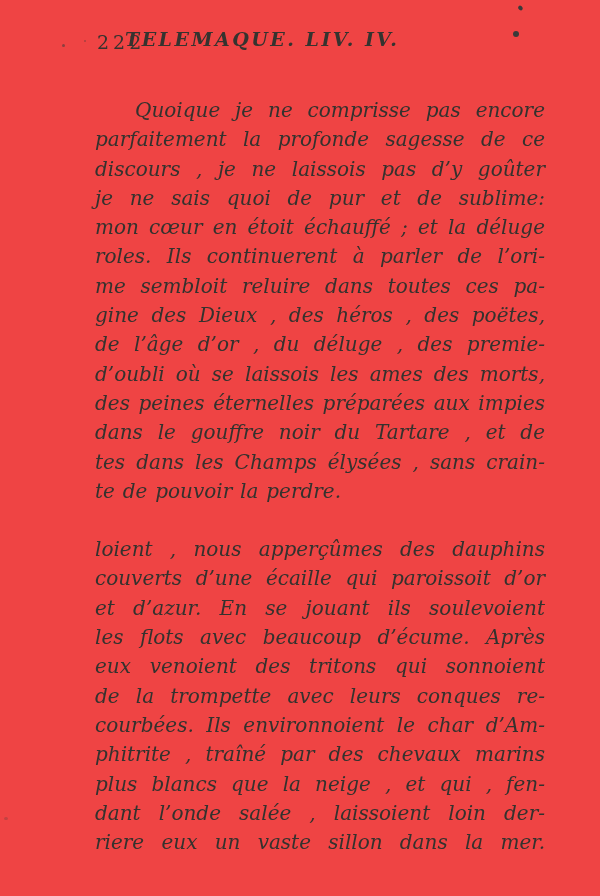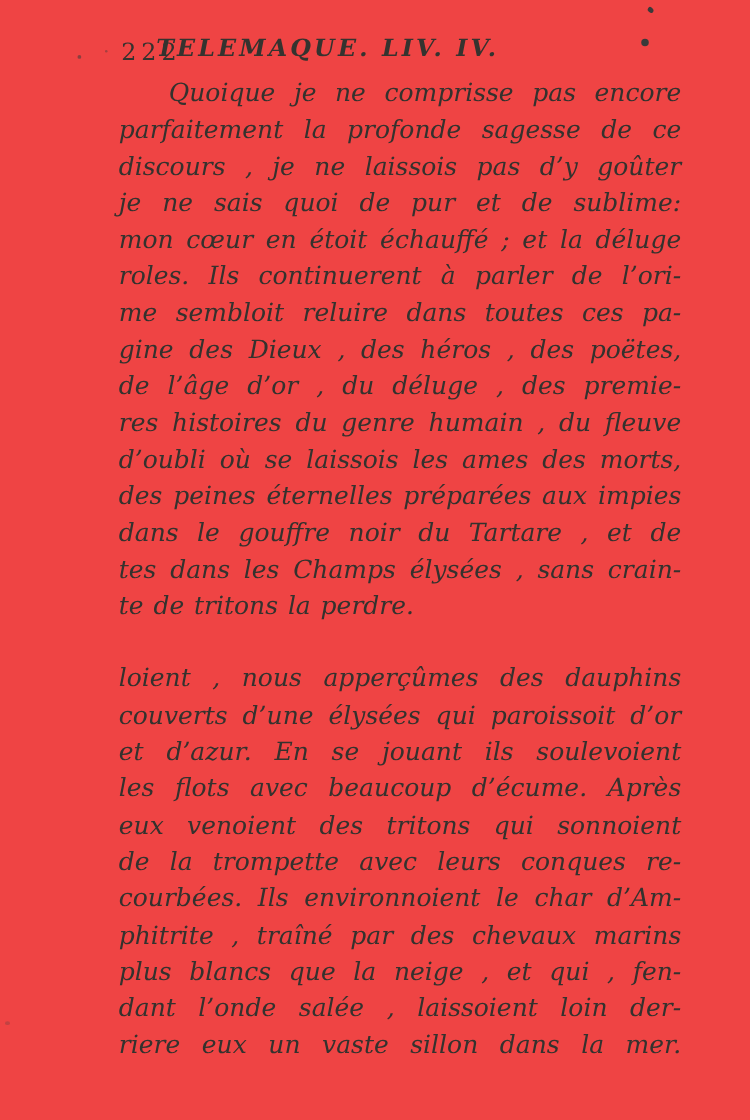--- a/index.html
+++ b/index.html
@@ -54,21 +54,21 @@
   .paragraph + .paragraph { margin-top: 29px; }
   .line {
     font-style: italic;
     font-size: 20px;
     line-height: 29.3px;
     height: 29.3px;
     text-align: justify;
     text-align-last: justify;
     word-spacing: 1.5px;
   }
-  .line.first { text-indent: 40px; }
+  .line.first { text-indent: 40px; margin-top: 36px; }
   .line.short { text-align-last: left; }
   .speck {
     position: absolute;
     background: #3a3a3a;
     border-radius: 50%;
   }
   .speck.s1 { left: 513px; top: 31px; width: 6px; height: 6px; }
   .speck.s2 { left: 518px; top: 6px;  width: 5px; height: 4px; transform: rotate(40deg); border-radius: 40% 60% 50% 50%; }
   .speck.s3 { left: 62px;  top: 44px; width: 3px; height: 3px; opacity: .55; }
   .speck.s4 { left: 84px;  top: 40px; width: 2px; height: 2px; opacity: .4; }
@@ -87,30 +87,29 @@
       <div class="paragraph">
         <div class="line first">Quoique je ne comprisse pas encore</div>
         <div class="line">parfaitement la profonde sagesse de ce</div>
         <div class="line">discours , je ne laissois pas d’y goûter</div>
         <div class="line">je ne sais quoi de pur et de sublime:</div>
         <div class="line">mon cœur en étoit échauffé ; et la déluge</div>
         <div class="line">roles. Ils continuerent à parler de l’ori-</div>
         <div class="line">me sembloit reluire dans toutes ces pa-</div>
         <div class="line">gine des Dieux , des héros , des poëtes,</div>
         <div class="line">de l’âge d’or , du déluge , des premie-</div>
-        <div class="line">res histoires du genre humain , du fleuve</div>
         <div class="line">d’oubli où se laissois les ames des morts,</div>
         <div class="line">des peines éternelles préparées aux impies</div>
         <div class="line">dans le gouffre noir du Tartare , et de</div>
         <div class="line">tes dans les Champs élysées , sans crain-</div>
-        <div class="line short">te de tritons la perdre.</div>
+        <div class="line short">te de pouvoir la perdre.</div>
       </div>
       <div class="paragraph">
         <div class="line">loient , nous apperçûmes des dauphins</div>
-        <div class="line">couverts d’une élysées qui paroissoit d’or</div>
+        <div class="line">couverts d’une écaille qui paroissoit d’or</div>
         <div class="line">et d’azur. En se jouant ils soulevoient</div>
         <div class="line">les flots avec beaucoup d’écume. Après</div>
         <div class="line">eux venoient des tritons qui sonnoient</div>
         <div class="line">de la trompette avec leurs conques re-</div>
         <div class="line">courbées. Ils environnoient le char d’Am-</div>
         <div class="line">phitrite , traîné par des chevaux marins</div>
         <div class="line">plus blancs que la neige , et qui , fen-</div>
         <div class="line">dant l’onde salée , laissoient loin der-</div>
         <div class="line">riere eux un vaste sillon dans la mer.</div>
       </div>

